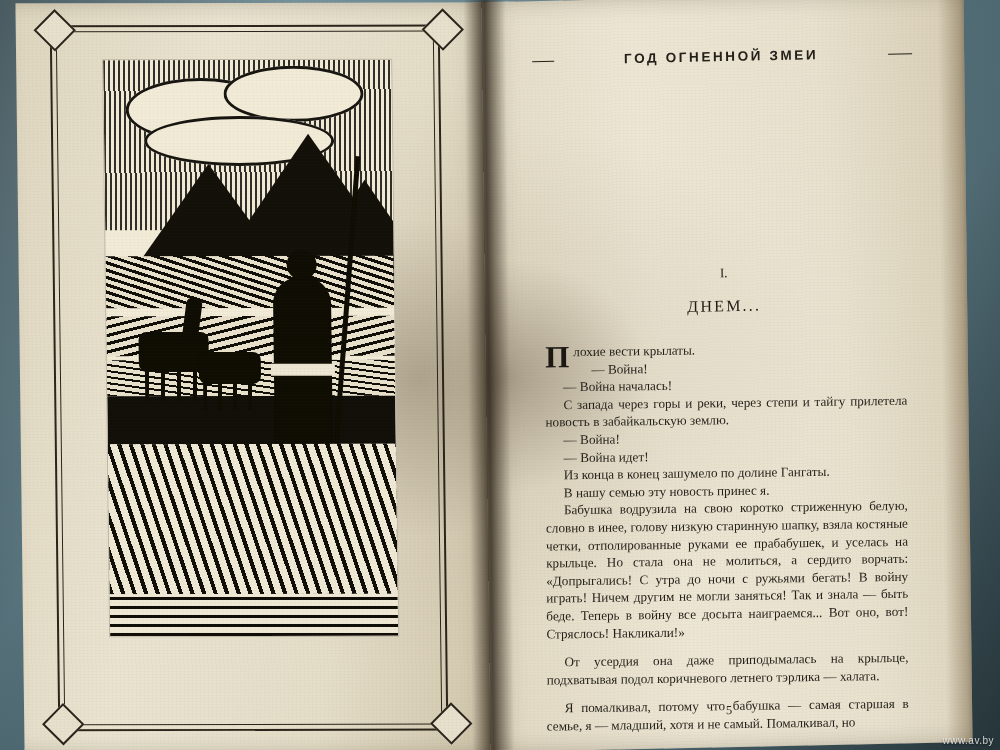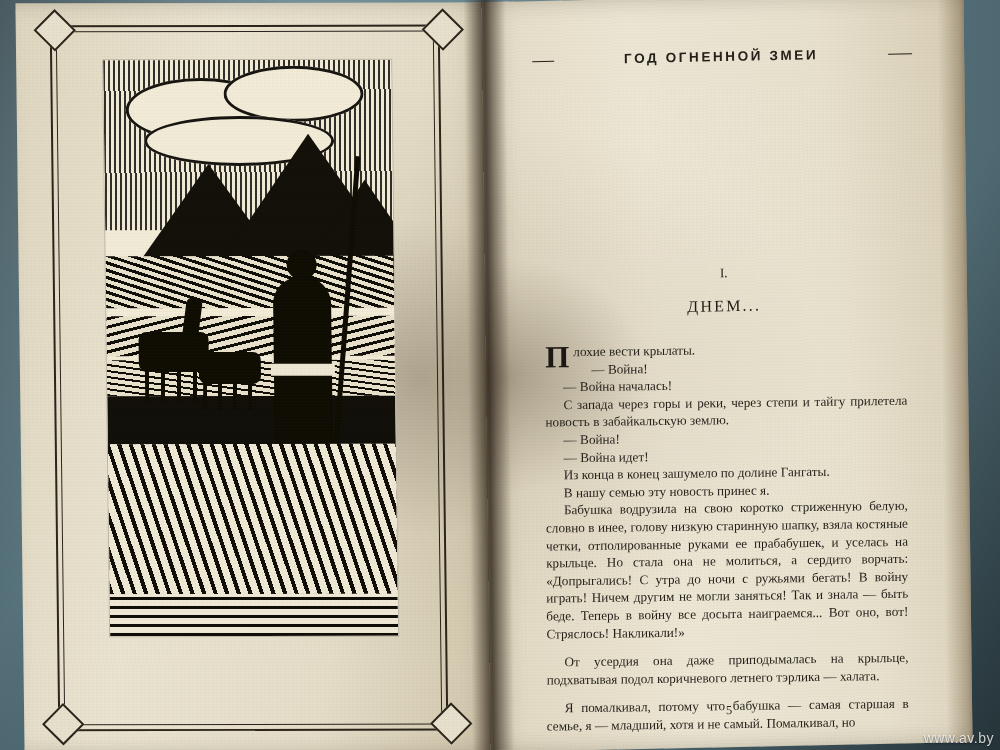--- a/index.html
+++ b/index.html
@@ -312,21 +312,21 @@
     right: -10px; top: 0;
     width: 36px; height: 750px;
     background: linear-gradient(90deg, rgba(0,0,0,0.0) 0%, rgba(90,70,40,0.35) 60%, rgba(35,25,12,0.6) 100%);
   }
 
   .watermark {
     position: absolute;
     right: 6px;
     bottom: 4px;
     font-family: "Liberation Sans", sans-serif;
-    font-size: 14px;
+    font-size: 10px;
     color: rgba(255,255,255,0.78);
     letter-spacing: 0.5px;
     text-shadow: 0 1px 2px rgba(0,0,0,0.6);
   }
 </style>
 </head>
 <body>
 
 <div id="page">
   <div class="backdrop"></div>

